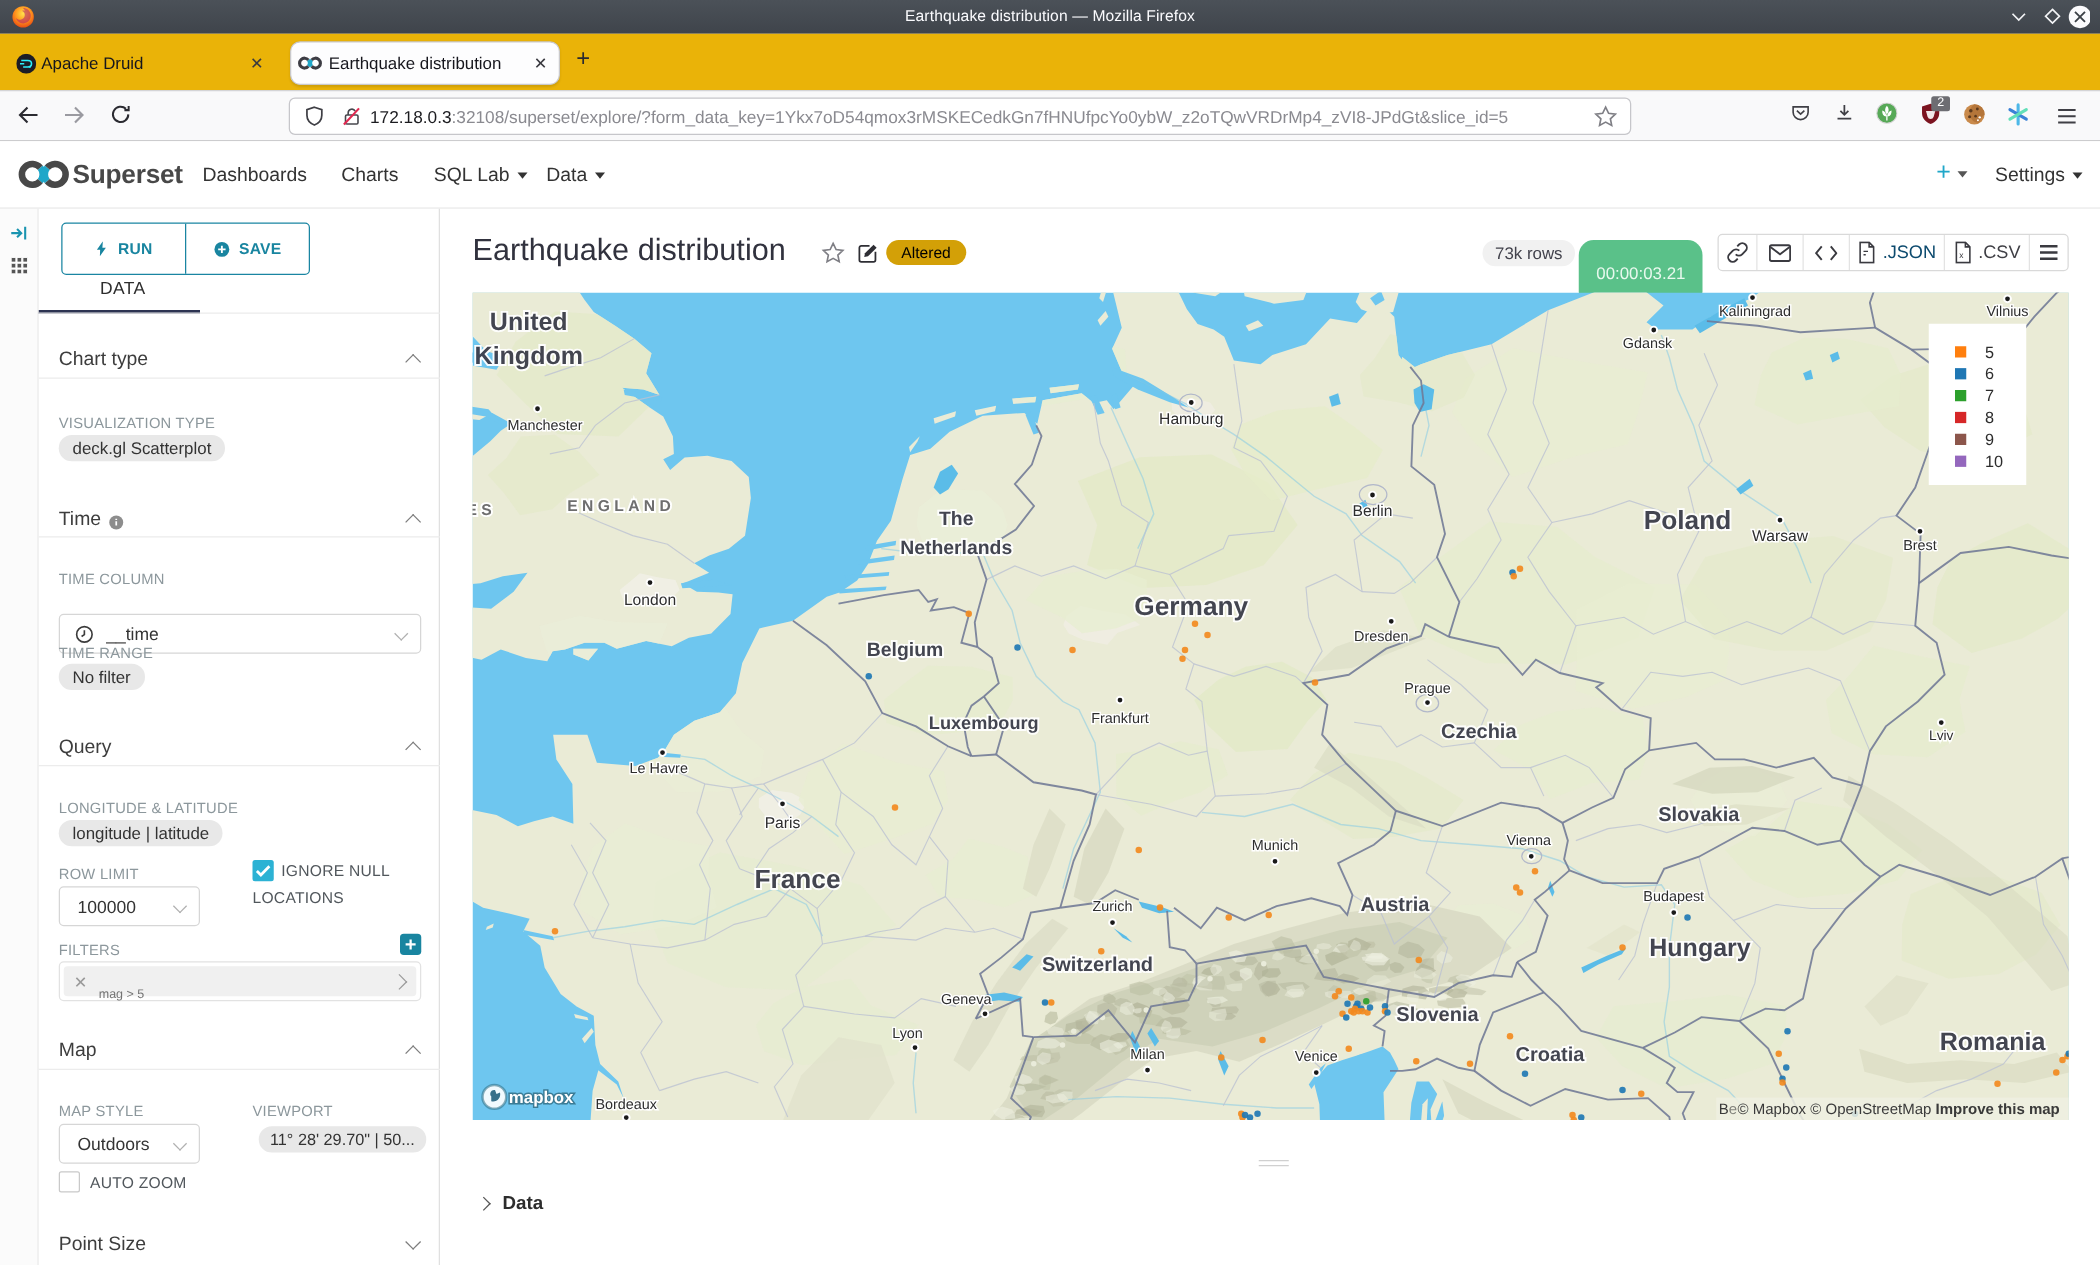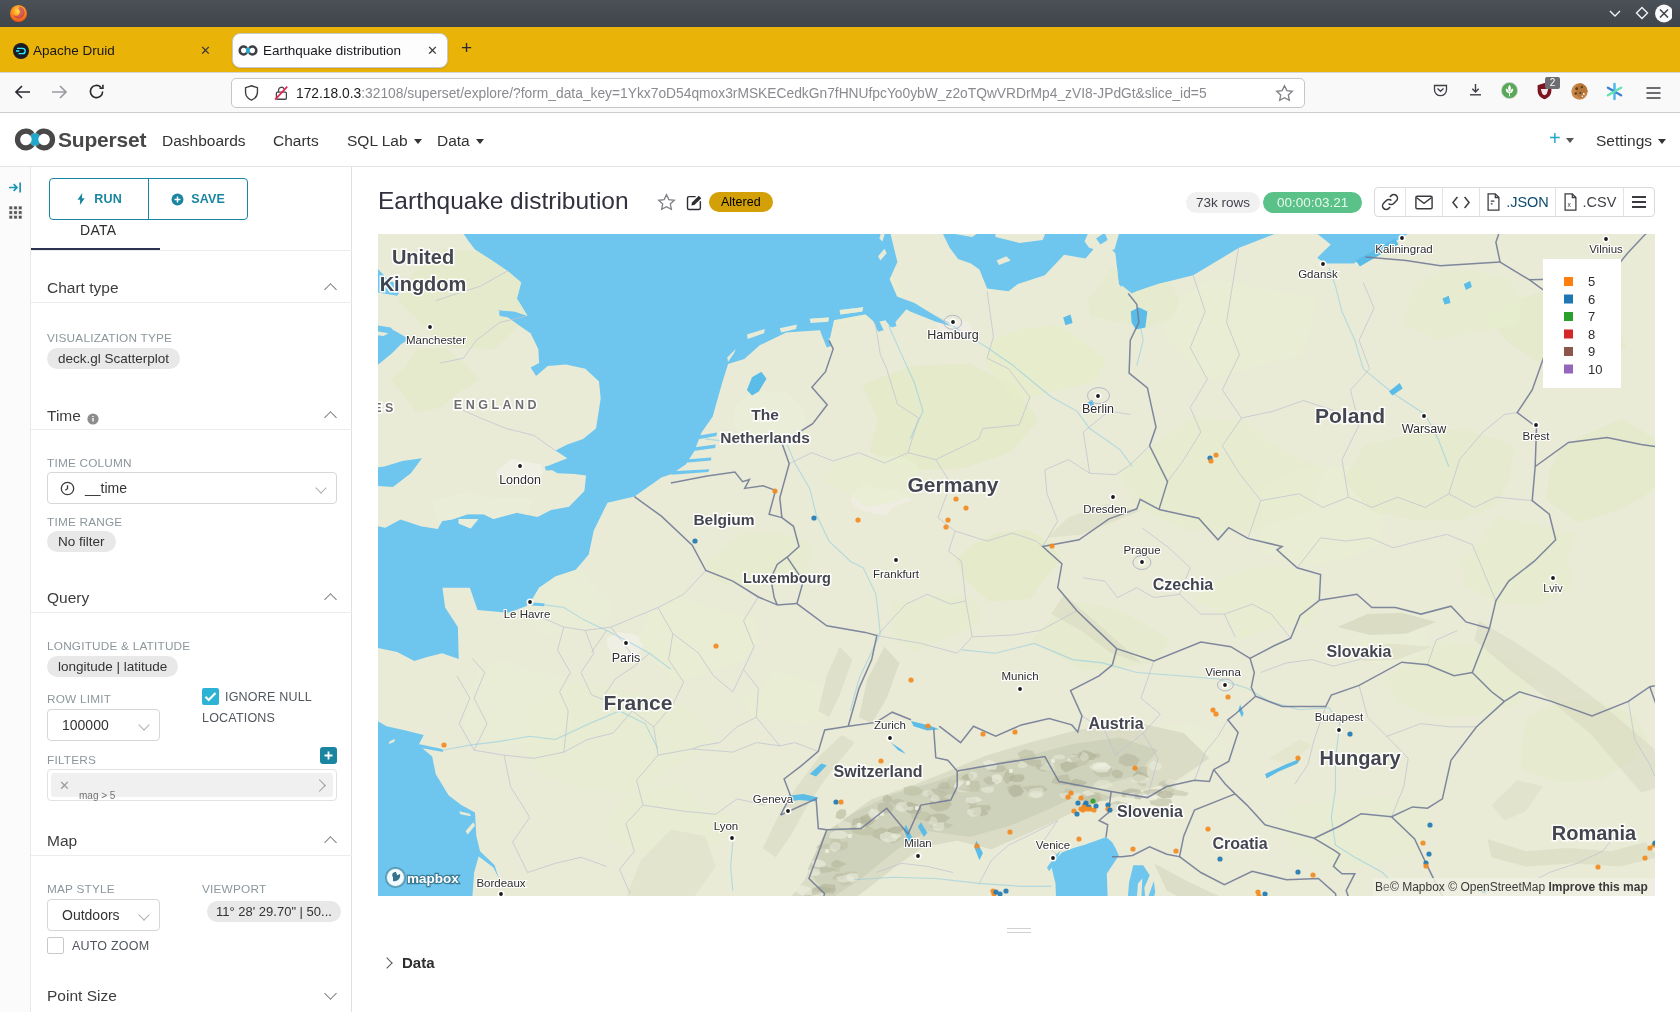--- a/index.html
+++ b/index.html
@@ -49,21 +49,21 @@
 .selbox .vdn{position:absolute;right:11px;top:11px;width:8px;height:8px;border-right:1.4px solid #b0b0b0;border-bottom:1.4px solid #b0b0b0;transform:rotate(45deg)}
 .ckb{position:absolute;width:17px;height:17px;border-radius:2px}
 .ck-on{background:#2cb2d4}
 .ck-off{background:#fff;border:1.5px solid #c9c9c9}
 .cklb{position:absolute;font-size:12.5px;color:#51575c;letter-spacing:.2px}
 
 #ctitle{position:absolute;left:26px;top:20px;font-size:24.5px;color:#31323e}
 .badge{position:absolute;border-radius:12px;font-size:13px}
 #altered{left:357px;top:25px;background:#d3a007;color:#000000;padding:3px 12px;font-size:12.5px}
 #rows{left:834px;top:25px;background:#f1f1f1;color:#42424c;padding:3px 10px;font-size:13.5px}
-#timer{left:911px;top:25px;background:#5ac189;color:#e8f9ee;padding:3px 14px;font-size:13.5px}
+#timer{left:911px;top:25px;background:#5ac189;color:#e8f9ee;padding:19px 14px;font-size:13.5px}
 #hgroup{position:absolute;left:1022px;top:20px;height:30px;border:1px solid #d9d9d9;border-radius:4px;background:#fff;display:flex;align-items:center}
 #hgroup .c{height:100%;display:flex;align-items:center;justify-content:center;border-right:1px solid #e3e3e3;color:#333}
 #hgroup .c:last-child{border-right:none}
 
 #dhandle{position:absolute;left:655px;top:761px;width:24px;height:5px;border-top:1px solid #d0d0d0;border-bottom:1px solid #d0d0d0}
 #dlabel{position:absolute;left:50px;top:787px;font-size:15px;font-weight:700;color:#2d2d2d}
 #darr{position:absolute;left:31px;top:792px;width:8px;height:8px;border-right:1.8px solid #565656;border-bottom:1.8px solid #565656;transform:rotate(-45deg)}
 svg text{dominant-baseline:alphabetic}
 </style></head>
 <body>
@@ -72,20 +72,21 @@
         <defs>
           <radialGradient id="fg" cx=".5" cy=".35" r=".75">
             <stop offset="0" stop-color="#ffe14d"></stop>
             <stop offset=".45" stop-color="#ff9a1f"></stop>
             <stop offset="1" stop-color="#e4350f"></stop>
           </radialGradient>
         </defs>
         <circle cx="10" cy="10" r="9" fill="url(#fg)"></circle>
         <path d="M10 2.5c3 0 6 2.2 6.4 5.6.5 4-2.4 7.4-6.2 7.4-3 0-5.6-2-6.2-4.8 1 1.4 2.7 2.1 4.4 1.6 2-.5 3.2-2.2 3-4.2-.1-1.4-1-2.6-2.3-3.2.8-.3 1.7-.4 2.5-.2-.5-1-1.5-1.9-1.6-2.2z" fill="#b01e6e" opacity=".55"></path>
       </svg></div>
+  <div class="t">Earthquake distribution — Mozilla Firefox</div>
   <svg width="70" height="27" viewBox="0 0 70 27" style="position:absolute;right:8px;top:0">
 <g stroke="#f2f3f5" stroke-width="1.4" fill="none">
 <path d="M8 11l5 5 5-5"></path>
 <path d="M40 7.5l5.5 5.5-5.5 5.5-5.5-5.5z"></path>
 </g>
 <circle cx="62" cy="13.5" r="9" fill="#fbfbfd"></circle>
 <path d="M58 9.5l8 8M66 9.5l-8 8" stroke="#3c4147" stroke-width="1.5"></path>
 </svg>
 </div>
 <div id="tabstrip">
@@ -229,21 +230,21 @@
   <div class="lbl" style="top:164px">VISUALIZATION TYPE</div>
   <div class="pill" style="left:16px;top:181px">deck.gl Scatterplot</div>
   <div class="sec" style="top:240px">Time</div>
   <div style="position:absolute;left:56px;top:244px"><svg width="12" height="12" viewBox="0 0 12 12">
         <circle cx="6" cy="6" r="5.6" fill="#8d8d8d"></circle>
         <path d="M6 5v3.4M6 2.9v1" stroke="#fff" stroke-width="1.4"></path>
       </svg></div>
   <div class="chev chup" style="left:295px;top:246px"></div>
   <div class="div" style="top:262px"></div>
   <div class="lbl" style="top:289px">TIME COLUMN</div>
-  <div class="selbox" style="top:305px">
+  <div class="selbox" style="top:324px">
       <span style="position:absolute;left:12px;top:8px"><svg width="15" height="15" viewBox="0 0 16 16" fill="none" stroke="#3c3c3c" stroke-width="1.4">
           <circle cx="8" cy="8" r="6.6"></circle>
           <path d="M8 4.4V8.2L5.6 9.8"></path>
         </svg></span>
       <span class="tx" style="left:37px">__time</span>
       <span class="vdn"></span>
     </div>
   <div class="lbl" style="top:348px">TIME RANGE</div>
   <div class="pill" style="left:16px;top:364px">No filter</div>
   <div class="sec" style="top:422px">Query</div>

